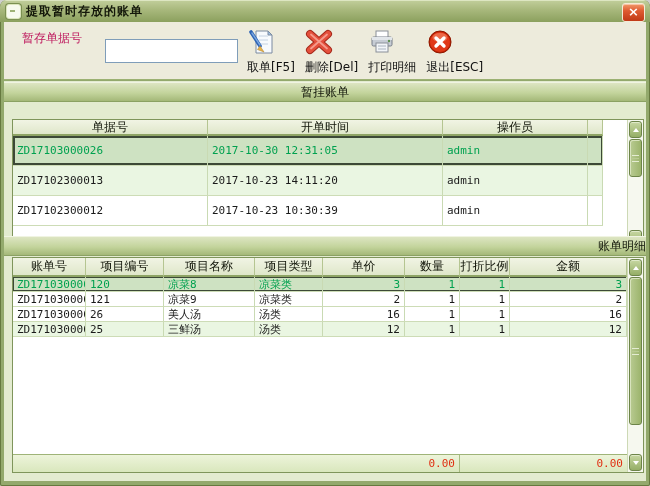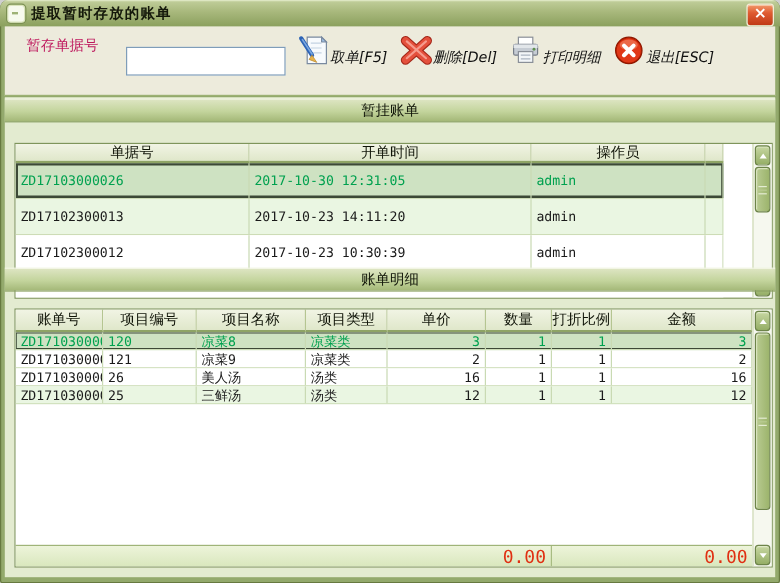--- a/index.html
+++ b/index.html
@@ -17,22 +17,22 @@
     background:linear-gradient(#f29a6b,#df5b31 40%,#c03916);border:1px solid #f4ead6;
     color:#fff;font-size:13px;font-weight:bold;line-height:15px;text-align:center;cursor:pointer;
     box-shadow:inset 0 1px 0 #f8c4a4;}
   
   .toolbar{position:absolute;top:22px;left:4px;width:642px;height:58px;background:#edebdc;
     border-bottom:1px solid #9cb173;box-sizing:border-box;}
   .field-label{position:absolute;left:18px;top:8px;font-size:12px;color:#be185d;}
   .field-input{position:absolute;left:101px;top:17px;width:125px;height:22px;border:1px solid #7f9db9;
     background:#fff;font-size:12px;padding:0 3px;box-sizing:content-box;}
   .btnrow{position:absolute;left:238px;top:4px;display:flex;align-items:flex-end;}
-  .tbtn{display:flex;flex-direction:row;align-items:flex-end;justify-content:flex-end;
-    padding:1px 5px;cursor:pointer;font-style:italic;}
+  .tbtn{display:flex;flex-direction:column;align-items:flex-start;justify-content:flex-end;
+    padding:1px 5px;cursor:pointer;}
   .tbtn .ico{height:30px;display:flex;align-items:center;justify-content:center;}
   .tbtn .lbl{font-size:12px;color:#111;margin-top:2px;white-space:nowrap;}
   
   .content{position:absolute;top:81px;left:4px;width:642px;height:400px;background:#e3ebd0;}
   .secbar{position:absolute;left:0;width:642px;height:20px;
     background:linear-gradient(#dde5c2,#c3d49c 55%,#a4b878);border-top:1px solid #f0f4e2;
     border-bottom:1px solid #8ba163;box-sizing:border-box;
     font-size:12px;color:#101408;text-align:center;line-height:18px;}
   .grid{position:absolute;left:8px;width:632px;border:1px solid #7f955b;background:#fff;
     box-sizing:border-box;display:flex;}
@@ -46,21 +46,21 @@
   .drow .cell{box-sizing:border-box;border-right:1px solid #c9dab3;display:flex;align-items:center;
     padding:0 4px;overflow:hidden;white-space:nowrap;}
   .drow.green{background:#eaf6e2;justify-content:flex-end;}
   .drow.white{background:#ffffff;}
   .drow.selected{background:#cee2c2;color:#00a14f;}
   .sel2{box-shadow:inset 0 0 0 2px #3c4936;}
   .sel1{box-shadow:inset 0 0 0 1px #3c4936;}
   .filler{flex:1;background:#fff;}
   .totals{flex:none;height:17px;display:flex;align-items:center;
     background:linear-gradient(#edf4da,#d9e7bd);border-top:1px solid #9fb478;
-    font-family:"DejaVu Sans Mono","DejaVu Sans",monospace;font-size:15px;color:#e02f12;}
+    font-family:"DejaVu Sans Mono","DejaVu Sans",monospace;font-size:11px;color:#e02f12;}
   .totals .tcell{box-sizing:border-box;height:100%;display:flex;align-items:center;
     justify-content:flex-end;padding:0 4px;}
   
   .sbar{width:16px;flex:none;background:#f6f8ef;border-left:1px solid #cdd9b5;
     display:flex;flex-direction:column;box-sizing:border-box;}
   .sb-btn{flex:none;height:15px;margin:1px;border:1px solid #6d8449;border-radius:3px;
     background:linear-gradient(#c7d7a2,#95ae66);display:flex;align-items:center;justify-content:center;
     box-shadow:inset 0 1px 0 #dfe9c8;cursor:pointer;}
   .tri-up{width:0;height:0;border-left:3px solid transparent;border-right:3px solid transparent;
     border-bottom:4px solid #fff;}
@@ -184,21 +184,21 @@
         <div class="sb-thumb" style="height:36px;">
             <span class="grip"></span>
           </div>
         <div class="sb-track"></div>
         <div class="sb-btn">
             <span class="tri-dn"></span>
           </div>
       </div>
     </div>
 
-    <div class="secbar" style="top:142px;">账单明细</div>
+    <div class="secbar" style="top:155px;text-align:right;">账单明细</div>
 
     <div class="grid" style="top:176px;height:216px;">
       <div class="grid-main">
         <div class="hrow" id="t2-head">
             <div class="hcell" style="width: 73px; height: 19px;">账单号</div>
             <div class="hcell" style="width: 78px; height: 19px;">项目编号</div>
             <div class="hcell" style="width: 91px; height: 19px;">项目名称</div>
             <div class="hcell" style="width: 68px; height: 19px;">项目类型</div>
             <div class="hcell" style="width: 82px; height: 19px;">单价</div>
             <div class="hcell" style="width: 55px; height: 19px;">数量</div>

